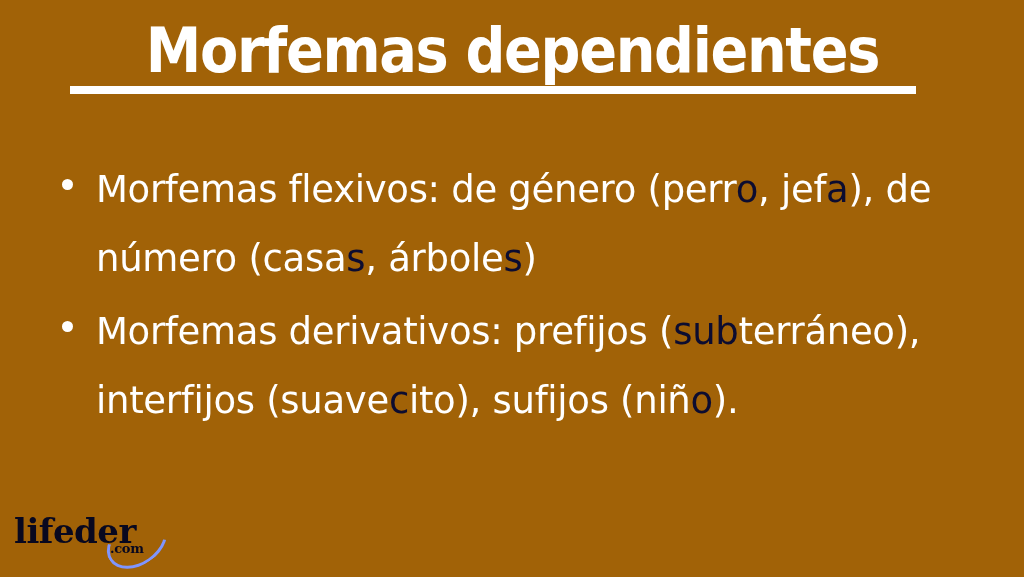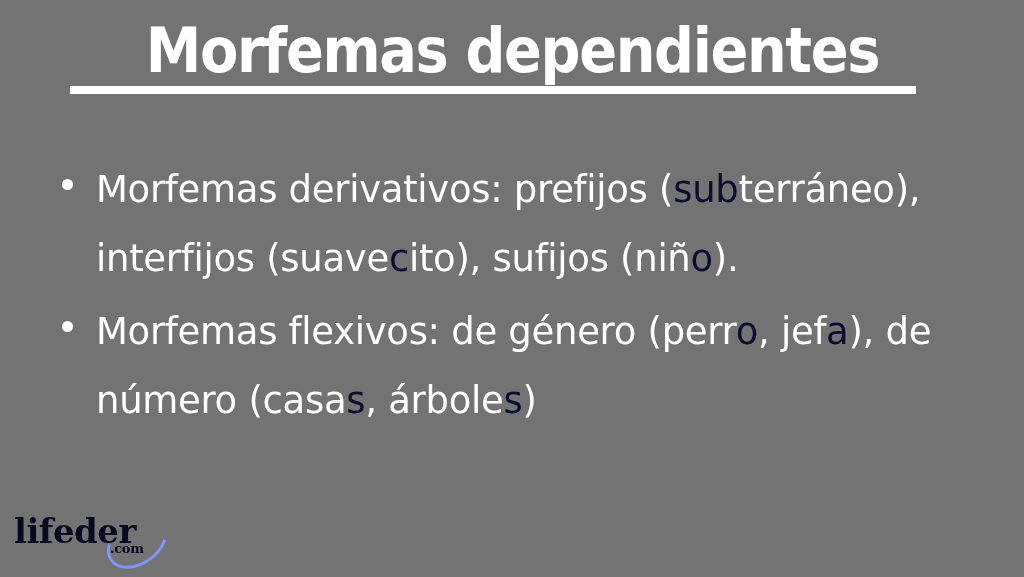--- a/index.html
+++ b/index.html
@@ -126,37 +126,37 @@
     font-weight: bold;
     font-size: 13px;
     line-height: 16px;
     color: #08081f;
     letter-spacing: -0.3px;
   }
 </style>
 </head>
 <body>
 
-<div id="slide" style="background: #737373;">
+<div id="slide" style="background: #a16207;">
 
   <div id="title-block">
     <div id="slide-title">Morfemas dependientes</div>
   </div>
   <div id="title-underline"></div>
 
   <div id="bullet-list">
 
     <div class="bullet-item">
       <span class="bullet-marker"></span>
-      <span class="bullet-text"><span>Morfemas derivativos: prefijos (</span><span class="hl" style="color: rgb(12, 12, 48);">sub</span><span>terráneo), interfijos (suave</span><span class="hl" style="color: rgb(12, 12, 48);">c</span><span>ito), sufijos (niñ</span><span class="hl" style="color: rgb(12, 12, 48);">o</span><span>).</span></span>
+      <span class="bullet-text"><span>Morfemas flexivos: de género (perr</span><span class="hl" style="color: rgb(12, 12, 48);">o</span><span>, jef</span><span class="hl" style="color: rgb(12, 12, 48);">a</span><span>), de número (casa</span><span class="hl" style="color: rgb(12, 12, 48);">s</span><span>, árbole</span><span class="hl" style="color: rgb(12, 12, 48);">s</span><span>)</span></span>
     </div>
 
     <div class="bullet-item">
       <span class="bullet-marker"></span>
-      <span class="bullet-text"><span>Morfemas flexivos: de género (perr</span><span class="hl" style="color: rgb(12, 12, 48);">o</span><span>, jef</span><span class="hl" style="color: rgb(12, 12, 48);">a</span><span>), de número (casa</span><span class="hl" style="color: rgb(12, 12, 48);">s</span><span>, árbole</span><span class="hl" style="color: rgb(12, 12, 48);">s</span><span>)</span></span>
+      <span class="bullet-text"><span>Morfemas derivativos: prefijos (</span><span class="hl" style="color: rgb(12, 12, 48);">sub</span><span>terráneo), interfijos (suave</span><span class="hl" style="color: rgb(12, 12, 48);">c</span><span>ito), sufijos (niñ</span><span class="hl" style="color: rgb(12, 12, 48);">o</span><span>).</span></span>
     </div>
 
   </div>
 
   <div id="logo">
     <span id="logo-swoosh" style="border-color: transparent transparent rgb(127, 149, 255) rgb(127, 149, 255);"></span>
     <span id="logo-word">lifeder</span>
     <span id="logo-tld">.com</span>
   </div>
 

